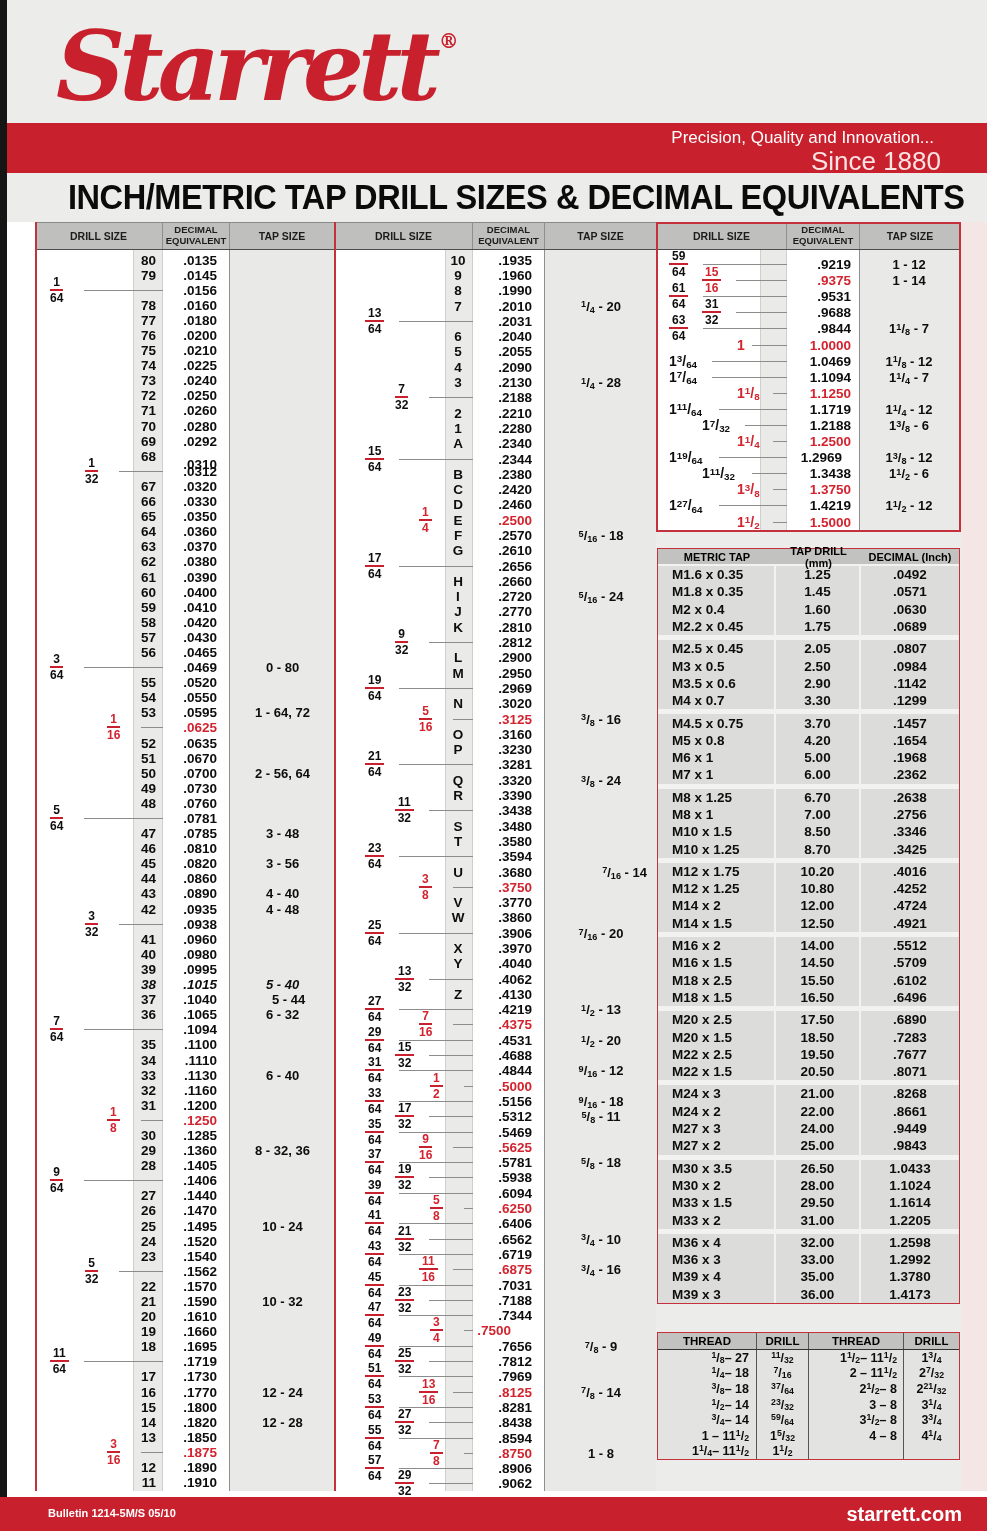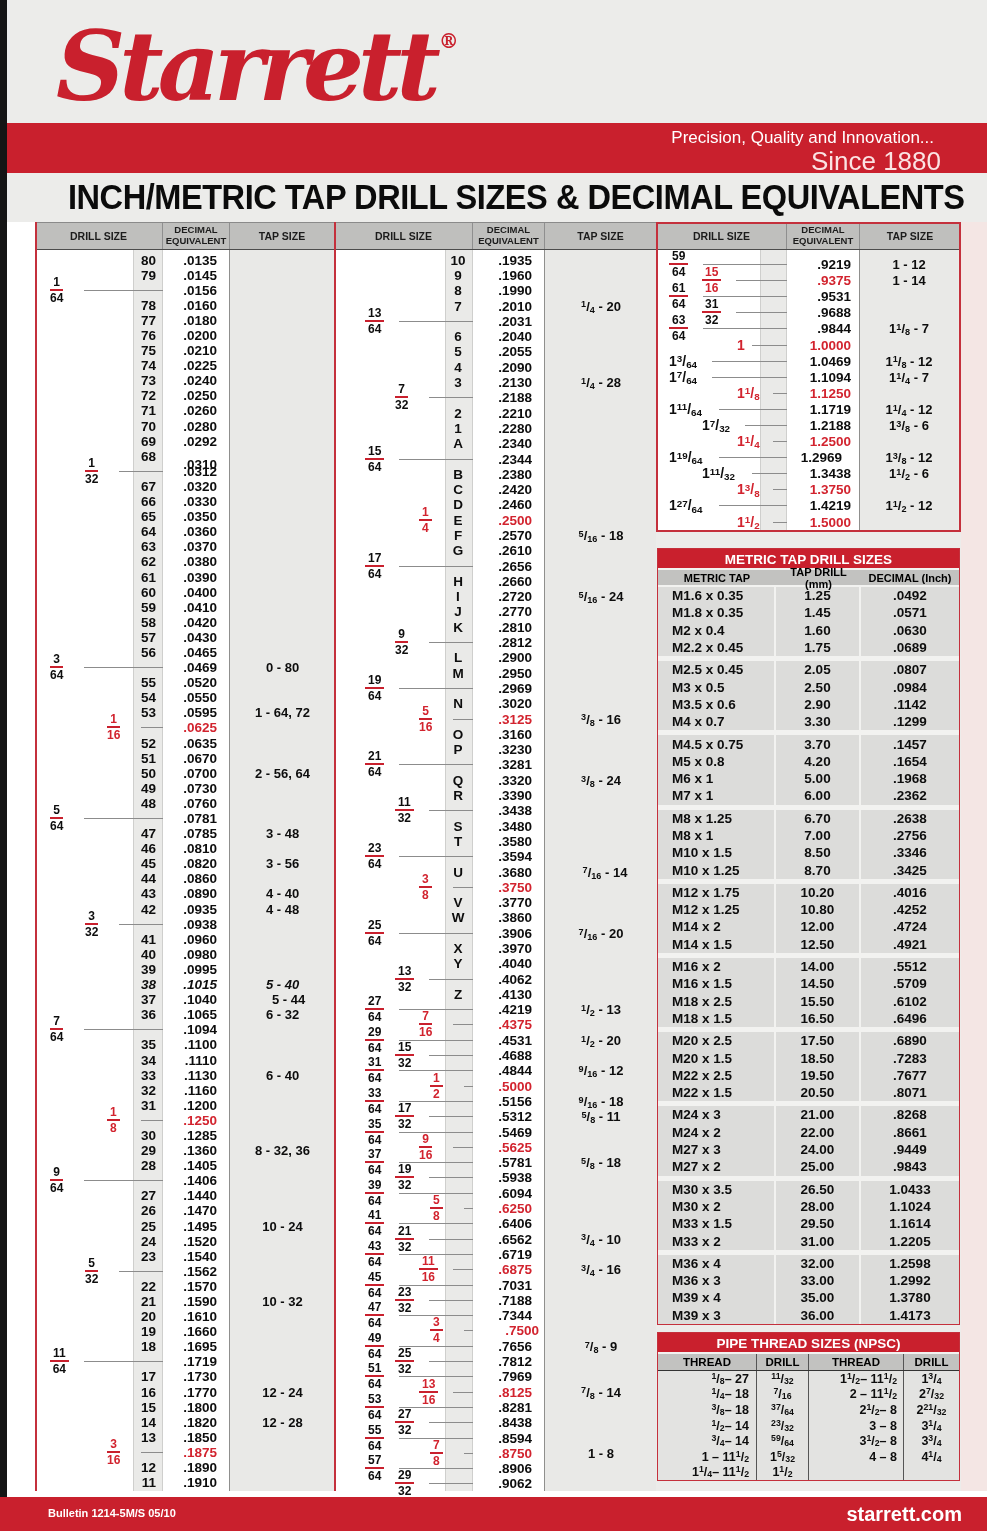--- a/index.html
+++ b/index.html
@@ -715,21 +715,21 @@
         <span class="sf" style="left: 30px;">
           <span class="n">23</span>
           <span class="d">64</span>
         </span>
         <span class="ldr" style="left: 64px; right: 184px;"></span>
         <span class="dc" style="left: 138px; width: 72px; padding-right: 13px;">.3594</span>
       </div>
       <div class="drow" style="height: 15.3px;">
         <span class="num" style="left: 110px; width: 26px; text-align: center;">U</span>
         <span class="dc" style="left: 138px; width: 72px; padding-right: 13px;">.3680</span>
-        <span class="tp" style="left: 214px; width: 112px;"><sup>7</sup>/<sub>16</sub> - 14</span>
+        <span class="tp" style="left: 200px; width: 112px; text-align: right;"><sup>7</sup>/<sub>16</sub> - 14</span>
       </div>
       <div class="drow isred" style="height: 15.3px;">
         <span class="sf" style="left: 84px;">
           <span class="n">3</span>
           <span class="d">8</span>
         </span>
         <span class="ldr" style="left: 118px; right: 184px;"></span>
         <span class="dc" style="left: 138px; width: 72px; padding-right: 13px;">.3750</span>
       </div>
       <div class="drow" style="height: 15.3px;">
@@ -944,21 +944,21 @@
         </span>
         <span class="ldr" style="left: 64px; right: 184px;"></span>
         <span class="dc" style="left: 138px; width: 72px; padding-right: 13px;">.7344</span>
       </div>
       <div class="drow isred" style="height: 15.3px;">
         <span class="sf" style="left: 95px;">
           <span class="n">3</span>
           <span class="d">4</span>
         </span>
         <span class="ldr" style="left: 129px; right: 184px;"></span>
-        <span class="dc" style="left: 138px; width: 51px; padding-right: 13px; margin-left: 28px;">.7500</span>
+        <span class="dc" style="left: 138px; width: 51px; padding-right: 13px;">.7500</span>
       </div>
       <div class="drow" style="height: 15.3px;">
         <span class="sf" style="left: 30px;">
           <span class="n">49</span>
           <span class="d">64</span>
         </span>
         <span class="ldr" style="left: 64px; right: 184px;"></span>
         <span class="dc" style="left: 138px; width: 72px; padding-right: 13px;">.7656</span>
         <span class="tp" style="left: 210px; width: 112px;"><sup>7</sup>/<sub>8</sub> - 9</span>
       </div>
@@ -1144,21 +1144,20 @@
         <span class="tp" style="left: 203px; width: 98px;">1<sup>1</sup>/<sub>2</sub> - 12</span>
       </div>
       <div class="drow isred" style="height: 16.1px;">
         <span class="inf" style="left: 80px;">1<sup>1</sup>/<sub>2</sub></span>
         <span class="ldr" style="left: 116px; right: 171px;"></span>
         <span class="dc" style="left: 130px; width: 73px; padding-right: 9px;">1.5000</span>
       </div>
     </div>
 
   <div class="mt" id="mt">
-    <div class="ttl">METRIC TAP DRILL SIZES</div>
     <div class="mhdr">
       <div style="width:118px">METRIC TAP</div>
       <div style="width:85px">TAP DRILL (mm)</div>
       <div style="flex:1">DECIMAL (Inch)</div>
     </div>
     <div id="mbody">
         <div class="mgroup">
           <div class="mrow">
             <div class="mc1">M1.6 x 0.35</div>
             <div class="mc2">1.25</div>
@@ -1375,21 +1374,20 @@
           <div class="mrow">
             <div class="mc1">M39 x 3</div>
             <div class="mc2">36.00</div>
             <div class="mc3">1.4173</div>
           </div>
         </div>
       </div>
   </div>
 
   <div class="pt" id="pt">
-    <div class="ttl">PIPE THREAD SIZES (NPSC)</div>
     <div class="phdr">
       <div style="width:99px">THREAD</div>
       <div style="width:52px">DRILL</div>
       <div style="width:95px">THREAD</div>
       <div style="flex:1;border-right:none">DRILL</div>
     </div>
     <div id="pbody">
         <div class="prow">
           <div class="pc t1"><sup>1</sup>/<sub>8</sub> – 27</div>
           <div class="pc d1"><sup>11</sup>/<sub>32</sub></div>

